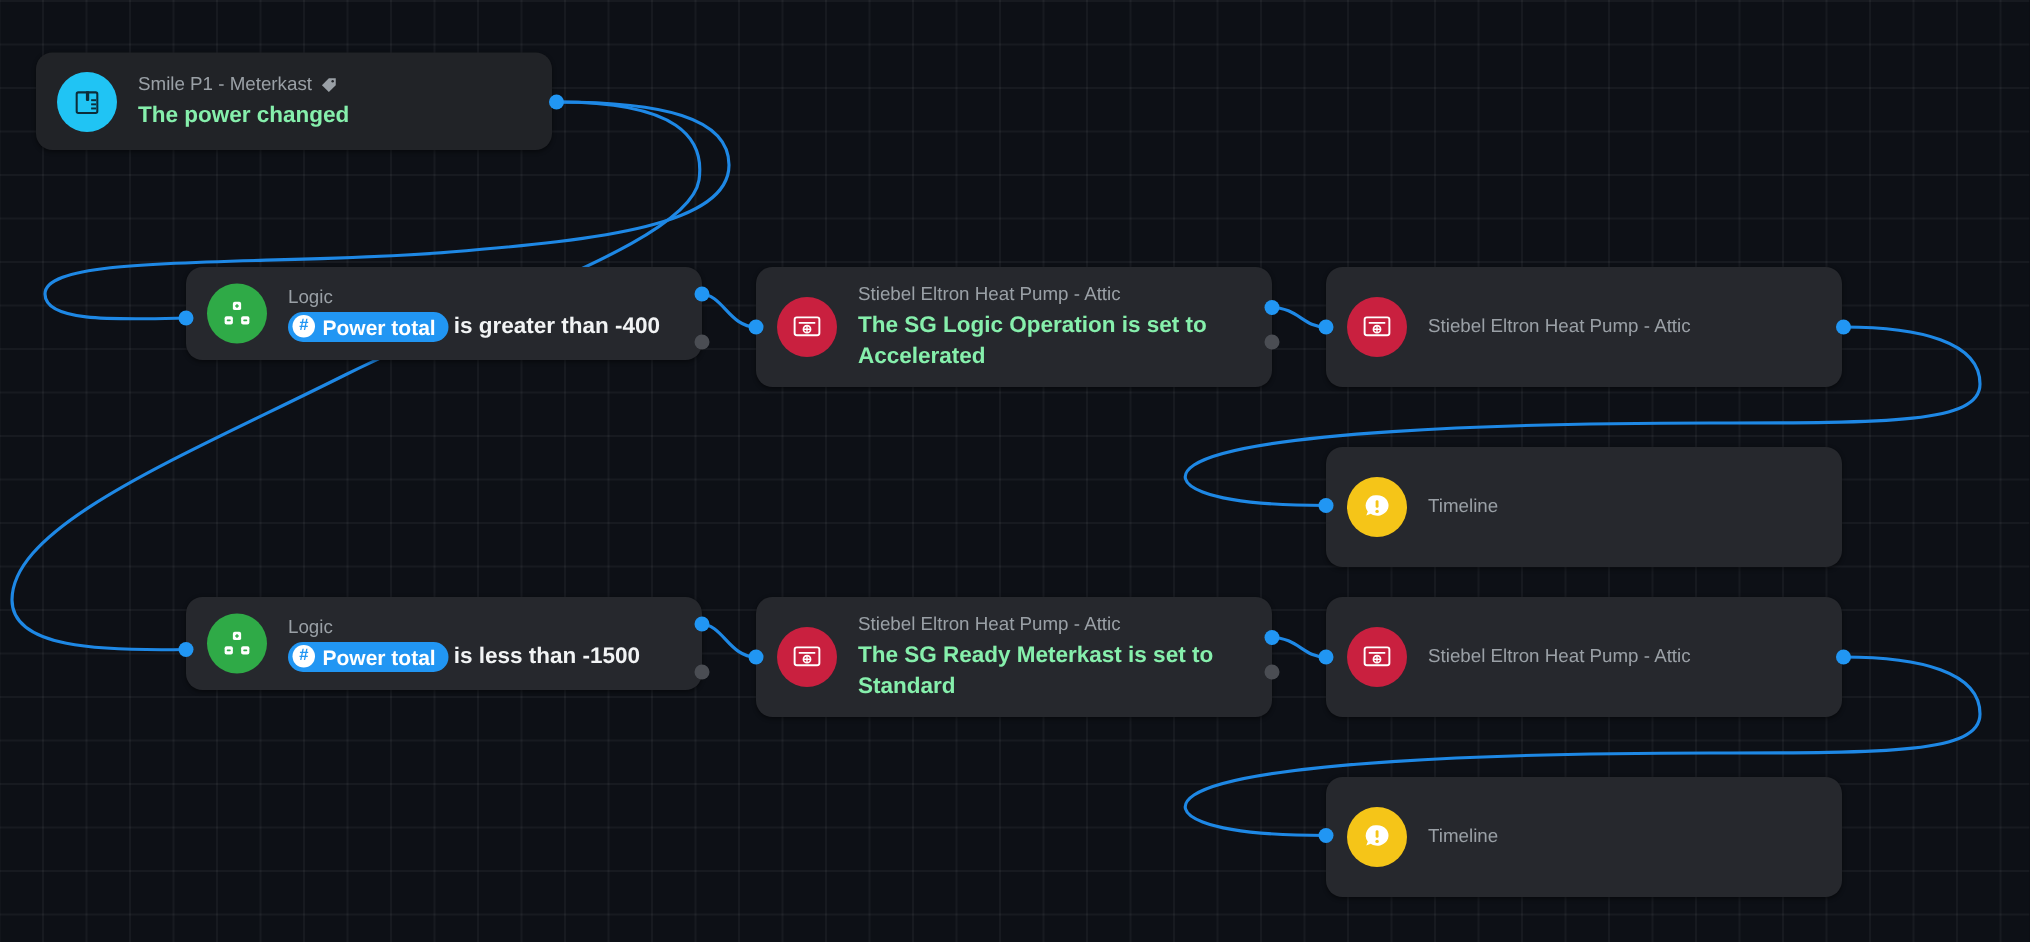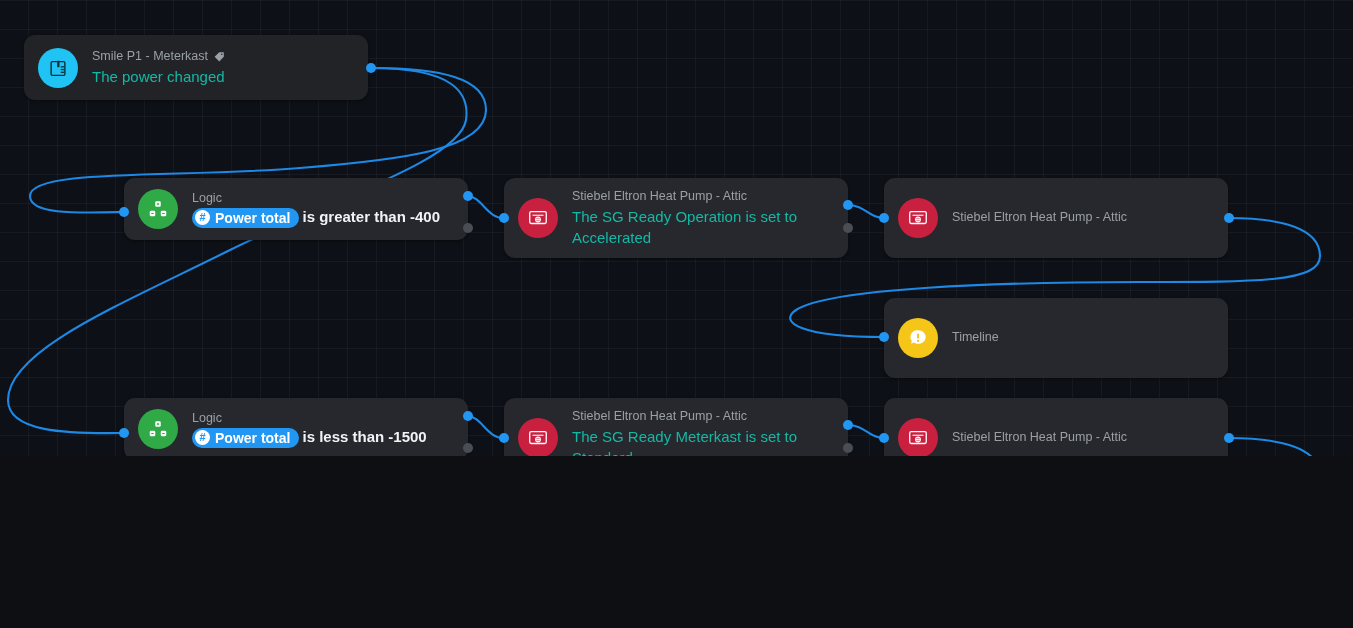--- a/index.html
+++ b/index.html
@@ -9,21 +9,21 @@
     background: #0d0f13;
   }
   body {
     font-family: "Liberation Sans", sans-serif;
     -webkit-font-smoothing: antialiased;
   }
 
   #canvas {
     position: relative;
     width: 1353px;
-    height: 456px;
+    height: 628px;
     overflow: hidden;
     background-color: #0d1016;
     background-image:
       linear-gradient(to right, rgba(255,255,255,0.045) 1px, transparent 1px),
       linear-gradient(to bottom, rgba(255,255,255,0.045) 1px, transparent 1px);
     background-size: 29px 29px;
     background-position: -1px 0px;
   }
 
   
@@ -84,22 +84,22 @@
     font-weight: 400;
     margin-bottom: 2px;
     display: flex;
     align-items: center;
     gap: 5px;
     white-space: nowrap;
   }
   .node-title {
     font-size: 15px;
     line-height: 21px;
-    color: #14b8a6;
-    font-weight: 400;
+    color: #86efac;
+    font-weight: 700;
   }
   .node-title.wrap { max-width: 290px; }
 
   
   .tag-glyph { display: inline-block; width: 13px; height: 13px; }
 
   
   .chip {
     display: inline-flex;
     align-items: center;
@@ -221,21 +221,21 @@
         <rect x="3" y="5" width="18" height="13" rx="1.6" fill="none" stroke="#fff" stroke-width="1.4"></rect>
         <path d="M6 9 h12" stroke="#fff" stroke-width="1.2"></path>
         <circle cx="12" cy="13.6" r="2.6" fill="none" stroke="#fff" stroke-width="1.2"></circle>
         <path d="M12 11.2 v4.8 M9.7 13.6 h4.6" stroke="#fff" stroke-width="1"></path>
       </svg>
     </div>
     <div class="node-body">
       <div class="node-sub">
         <span>Stiebel Eltron Heat Pump - Attic</span>
       </div>
-      <div class="node-title wrap">The SG Ready Operation is set to Accelerated</div>
+      <div class="node-title wrap">The SG Logic Operation is set to Accelerated</div>
     </div>
   </div>
   <div class="port in" style="left:499px; top:213px;"></div>
   <div class="port out" style="left:843px; top:200px;"></div>
   <div class="port off" style="left:843px; top:223px;"></div>
 
   <div class="node" style="left:884px; top:178px; width:344px; height:80px;">
     <div class="node-icon icon-device">
       <svg width="22" height="22" viewBox="0 0 24 24">
         <rect x="3" y="5" width="18" height="13" rx="1.6" fill="none" stroke="#fff" stroke-width="1.4"></rect>

